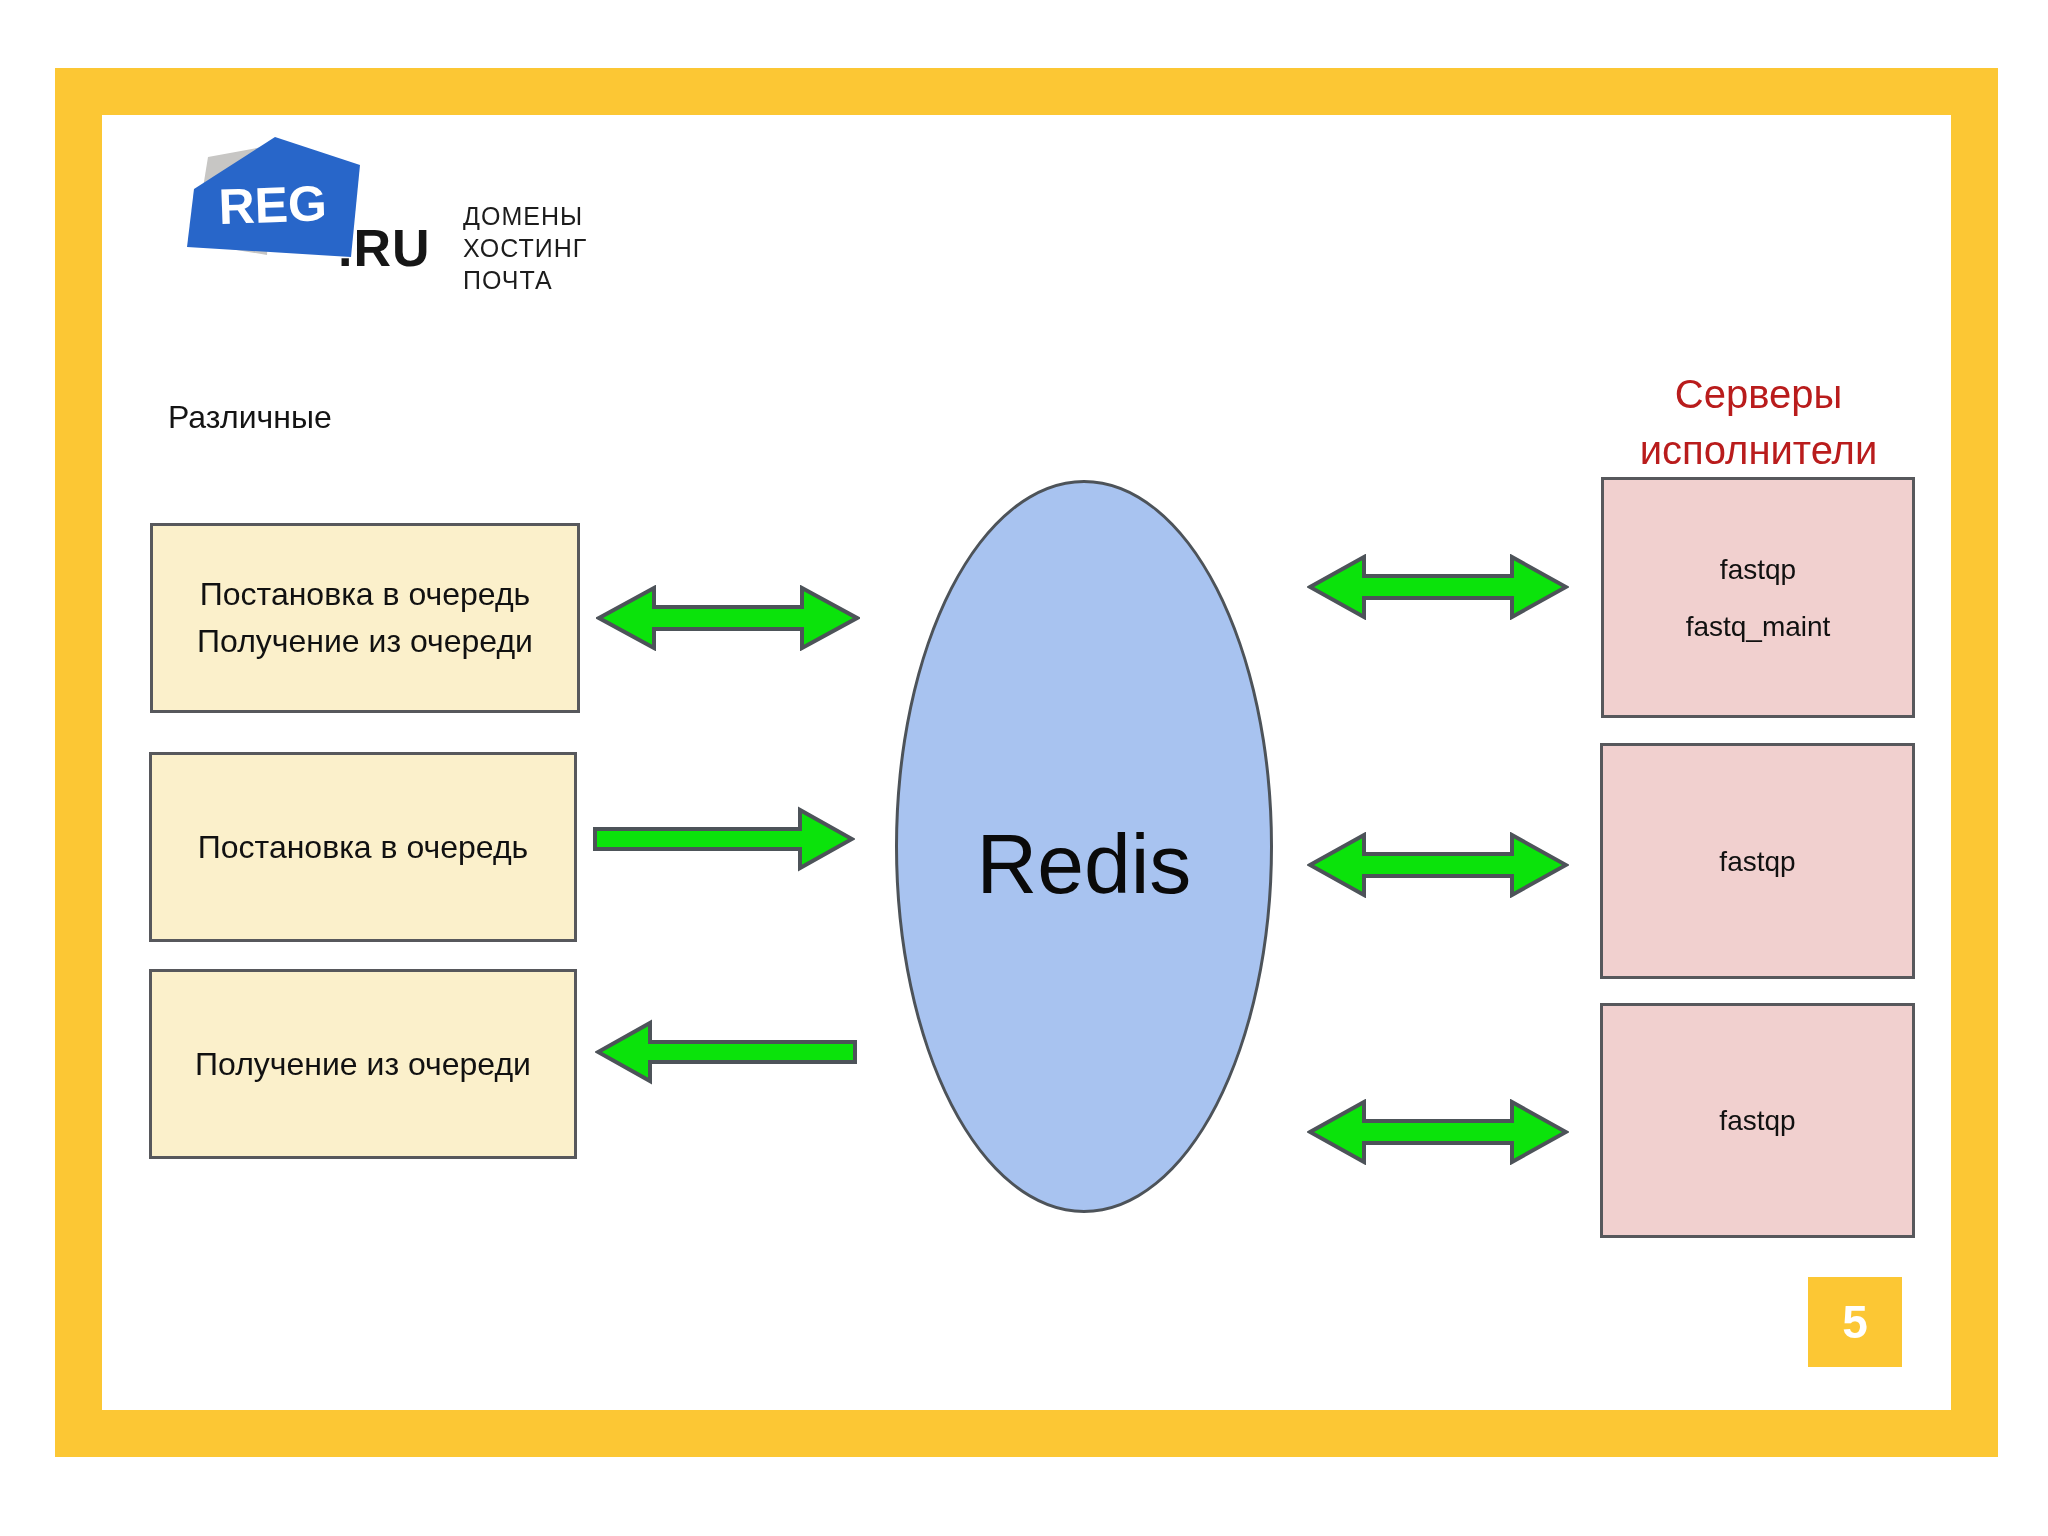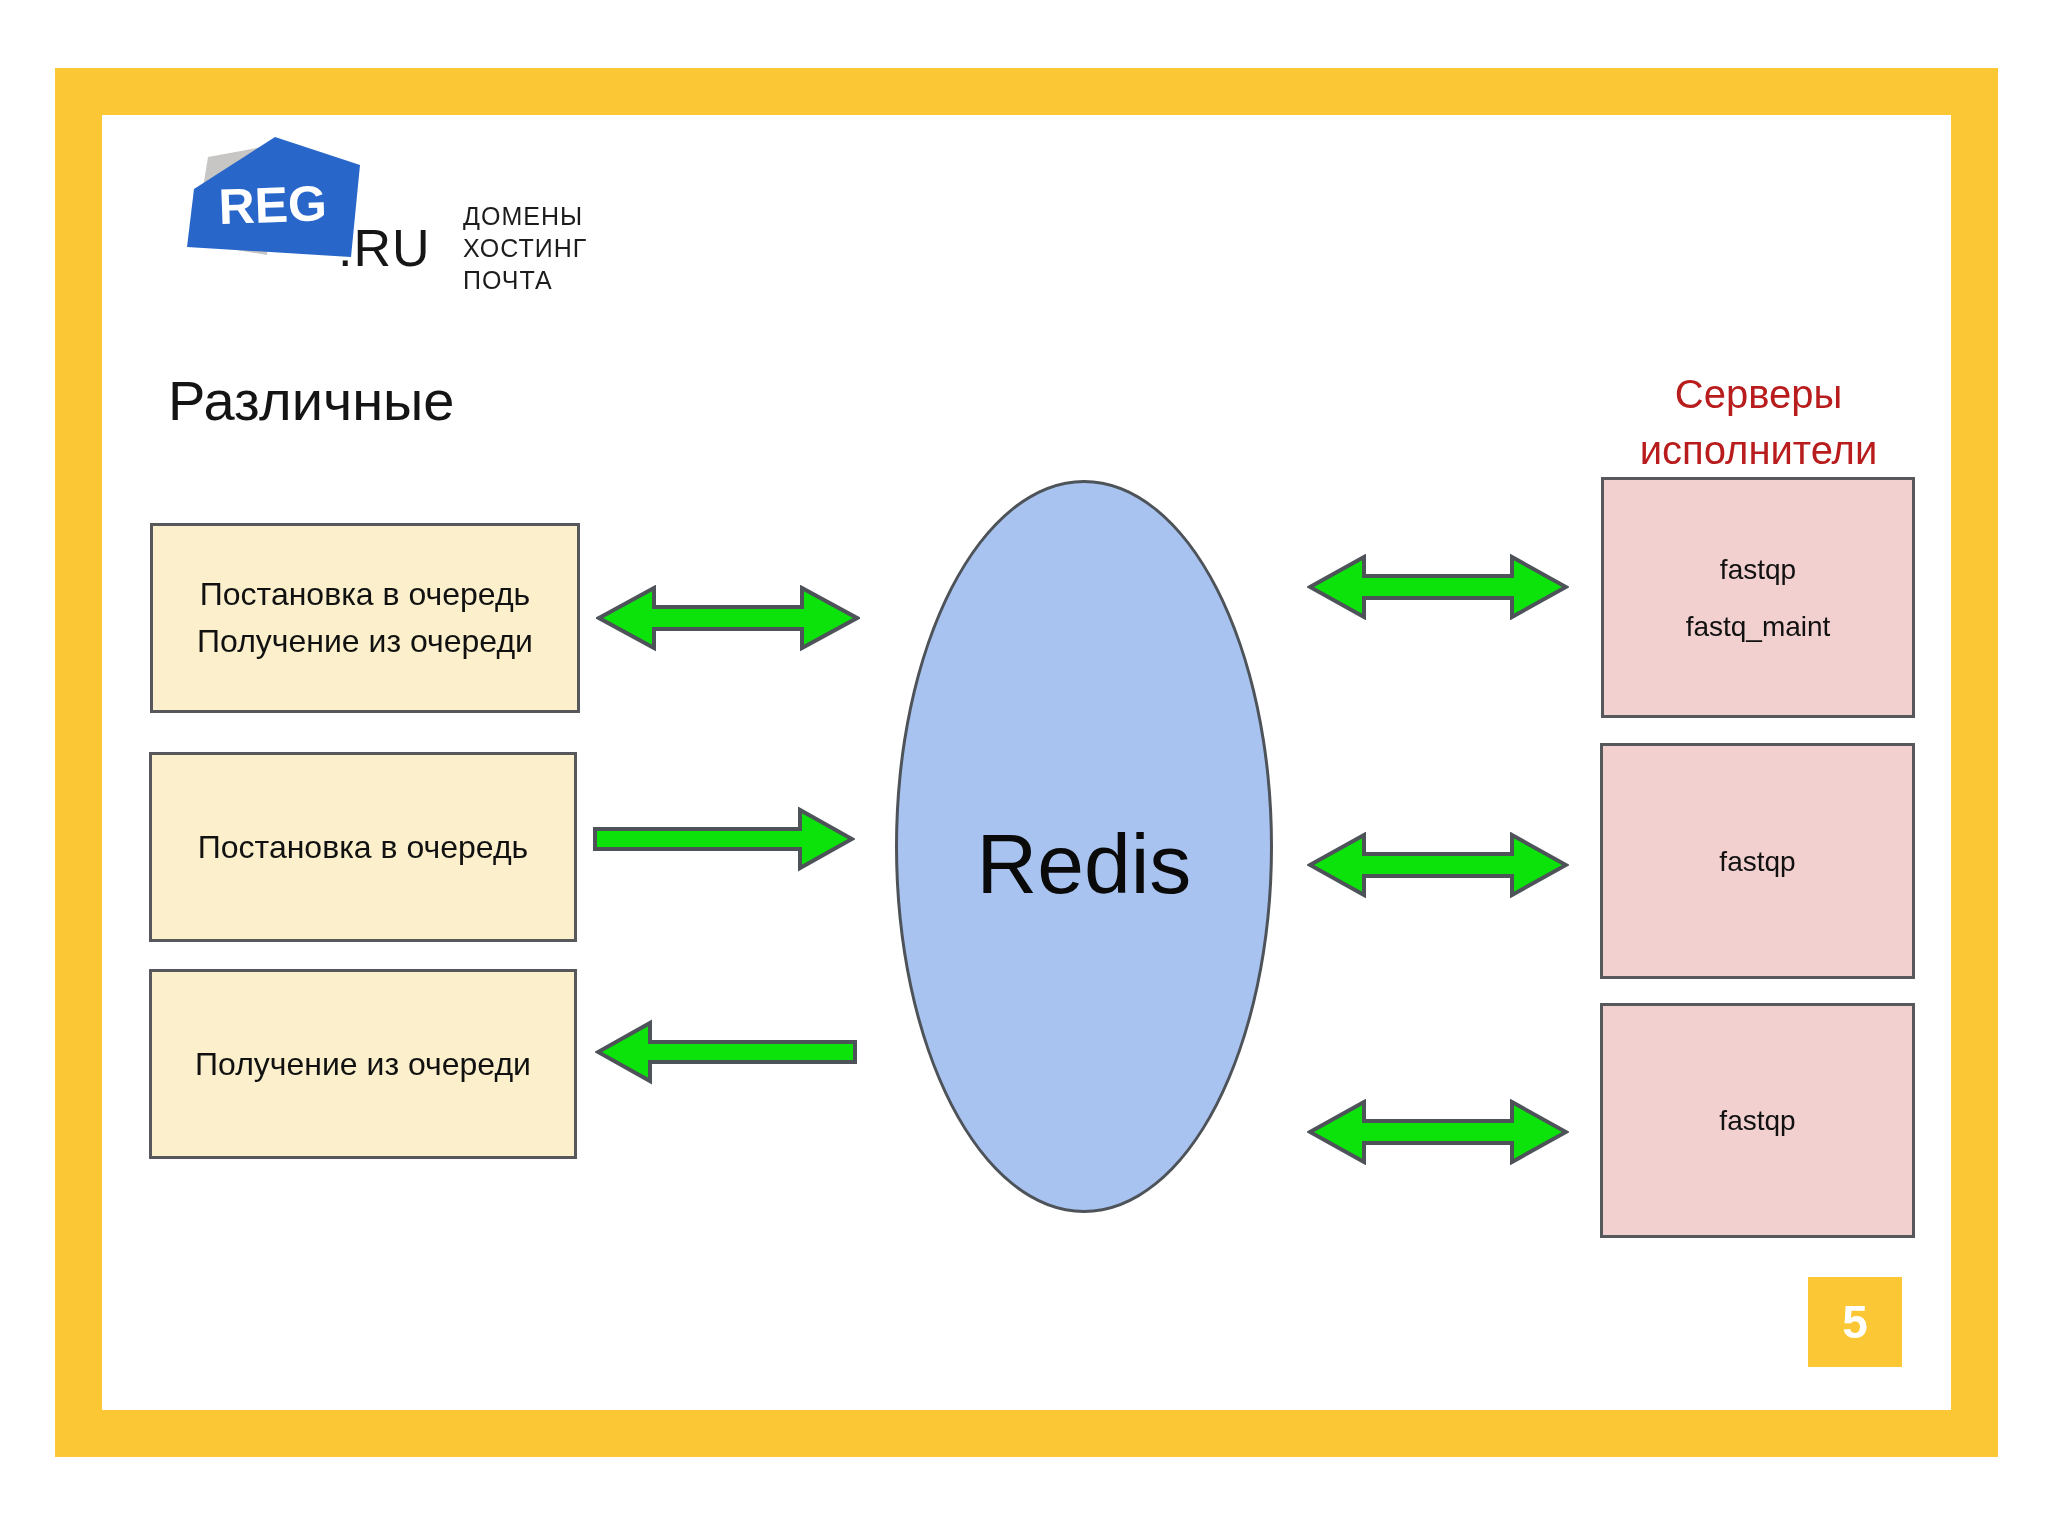--- a/index.html
+++ b/index.html
@@ -20,32 +20,32 @@
 
   .frame{
     position:absolute;left:55px;top:68px;width:1943px;height:1389px;
     border:47px solid var(--frame-yellow);
   }
 
   
   .logo-mark{position:absolute;left:178px;top:133px;}
   .logo-ru{
     position:absolute;left:338px;top:218px;
-    font-size:52px;font-weight:400;letter-spacing:1px;color:#161616;
+    font-size:52px;font-weight:700;letter-spacing:1px;color:#161616;
   }
   .tagline{
     position:absolute;left:463px;top:200px;
     font-size:25px;line-height:32px;font-weight:400;letter-spacing:1px;color:#1c1c1c;
   }
   .tagline span{display:block;}
 
   
   .left-title{
-    position:absolute;left:168px;top:372px;
-    font-size:56px;line-height:58px;color:#141414;
+    position:absolute;left:168px;top:388px;
+    font-size:32px;line-height:58px;color:#141414;
   }
   .left-title span{display:block;}
   .right-title{
     position:absolute;left:1576px;top:366px;width:365px;
     font-size:40px;line-height:56px;text-align:center;color:#b91c1c;
   }
   .right-title span{display:block;}
 
   
   .node{

